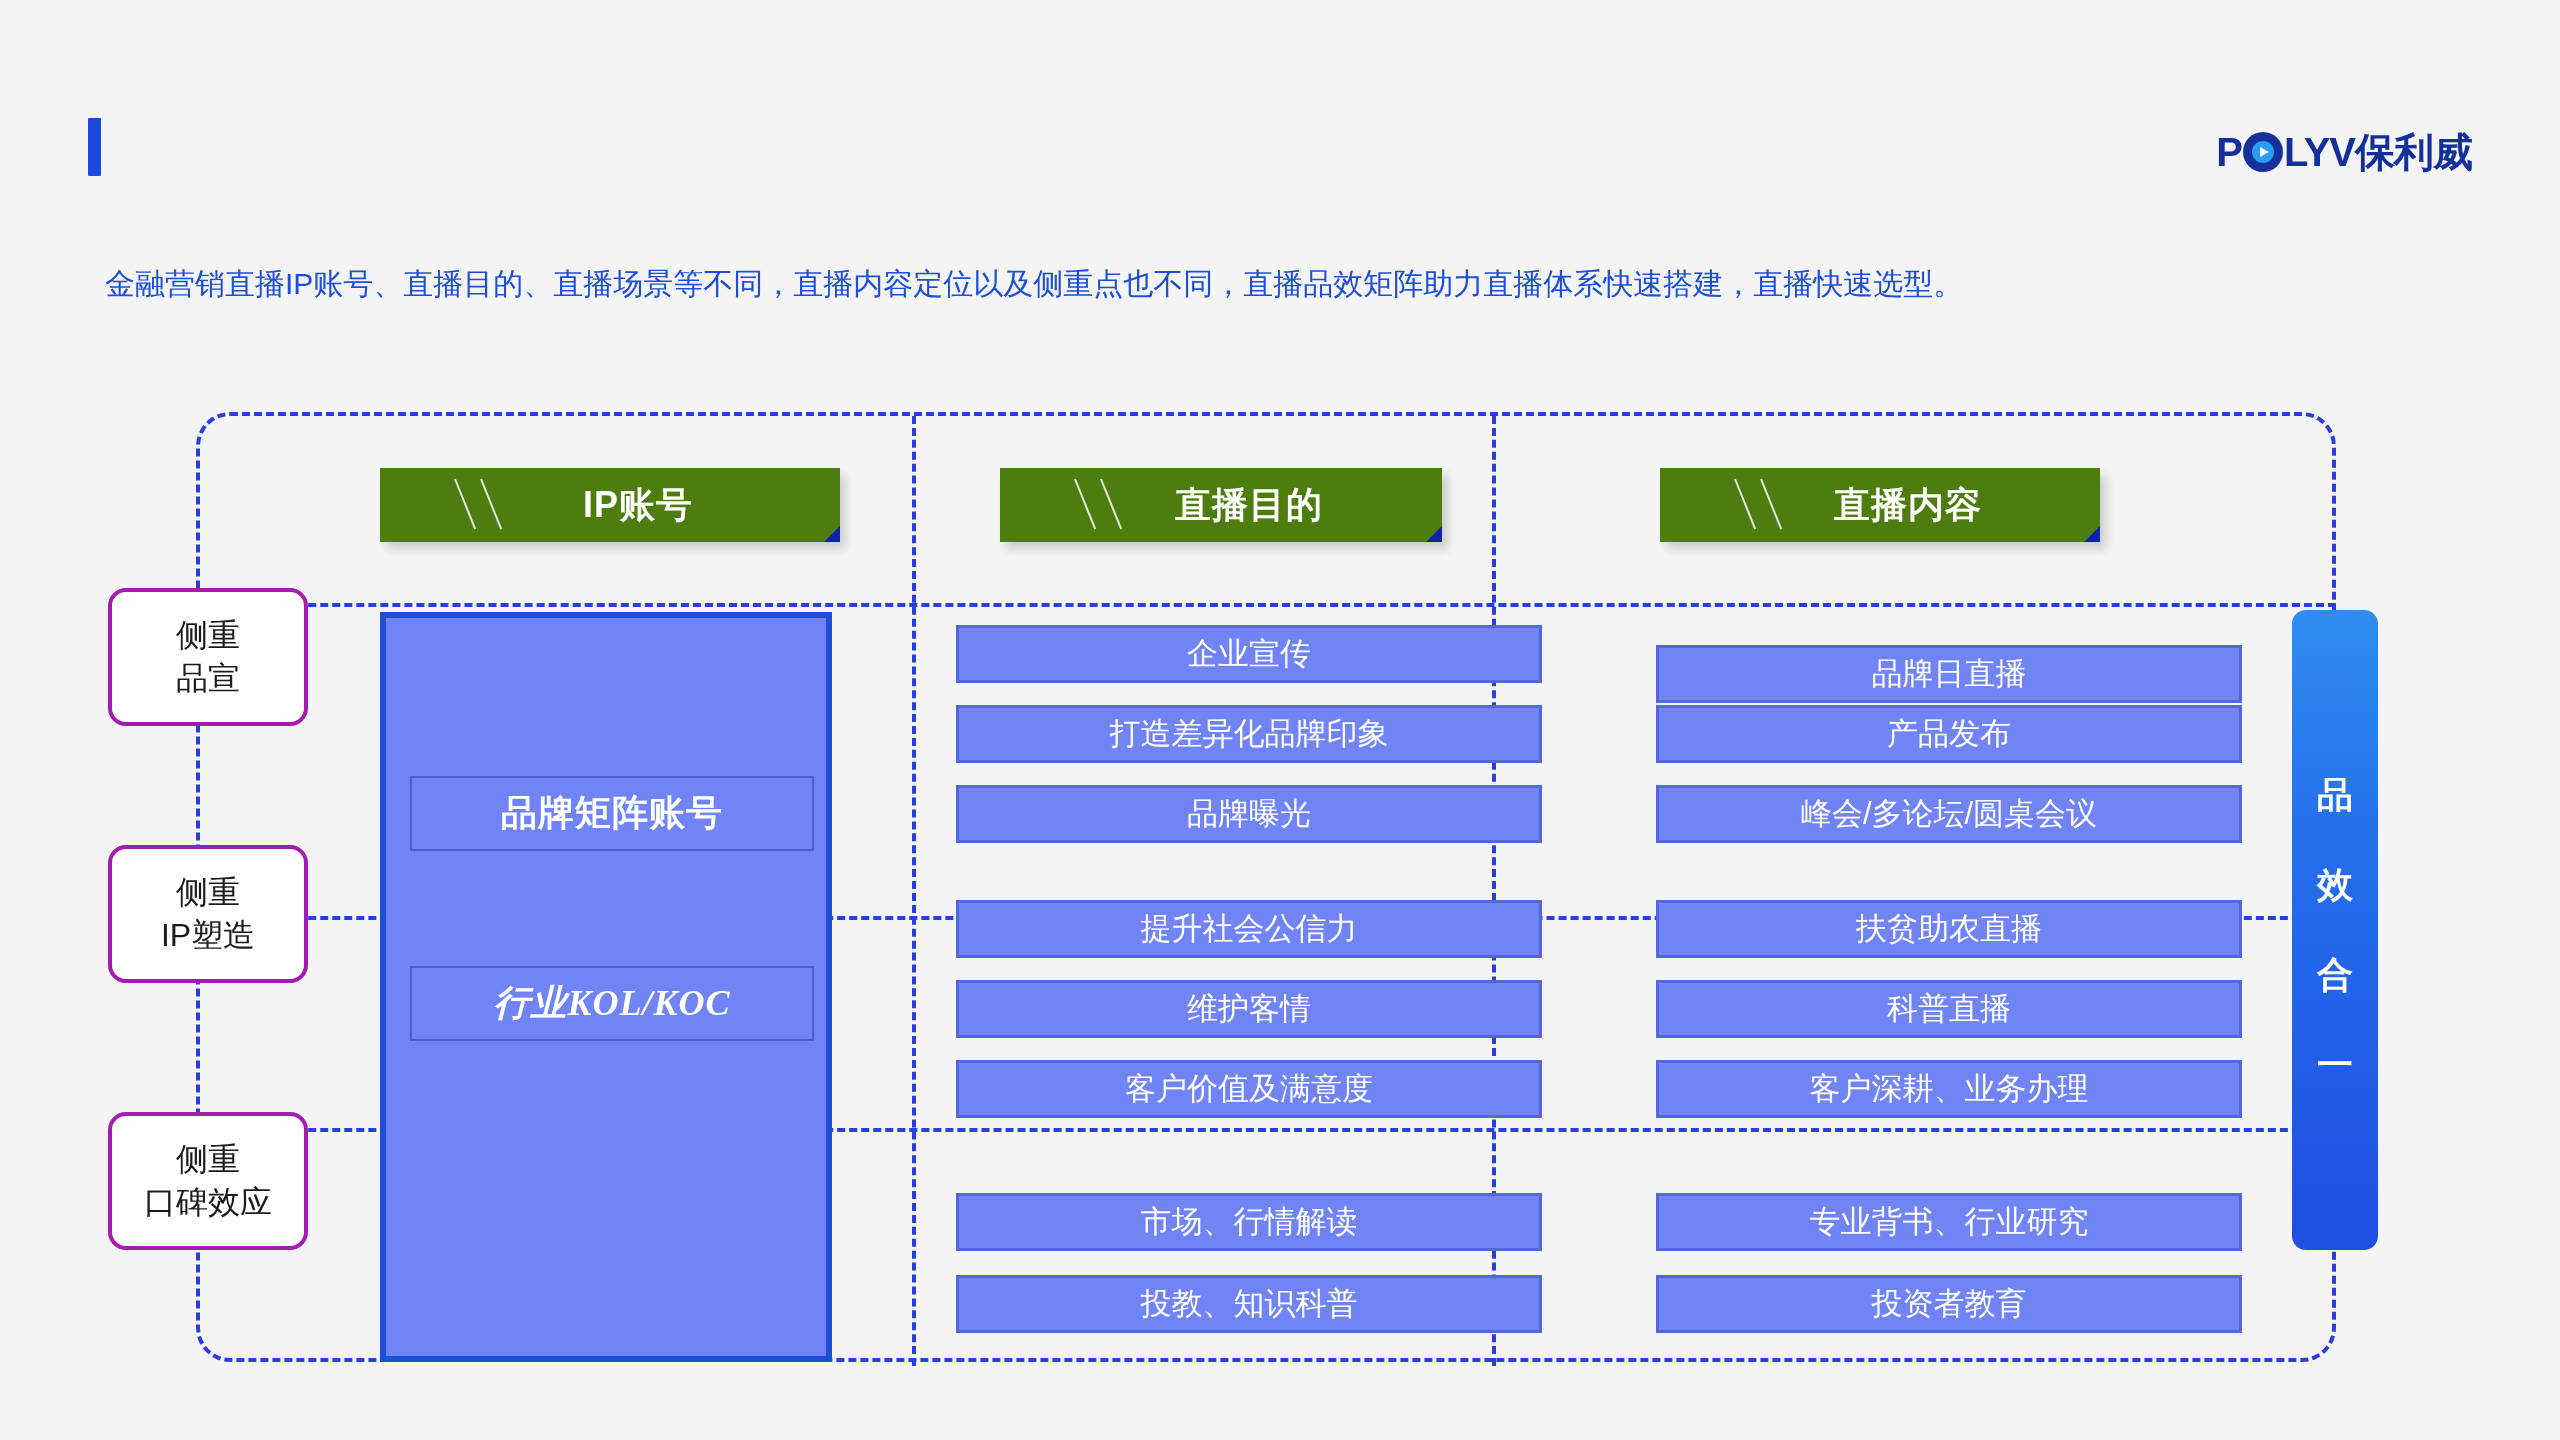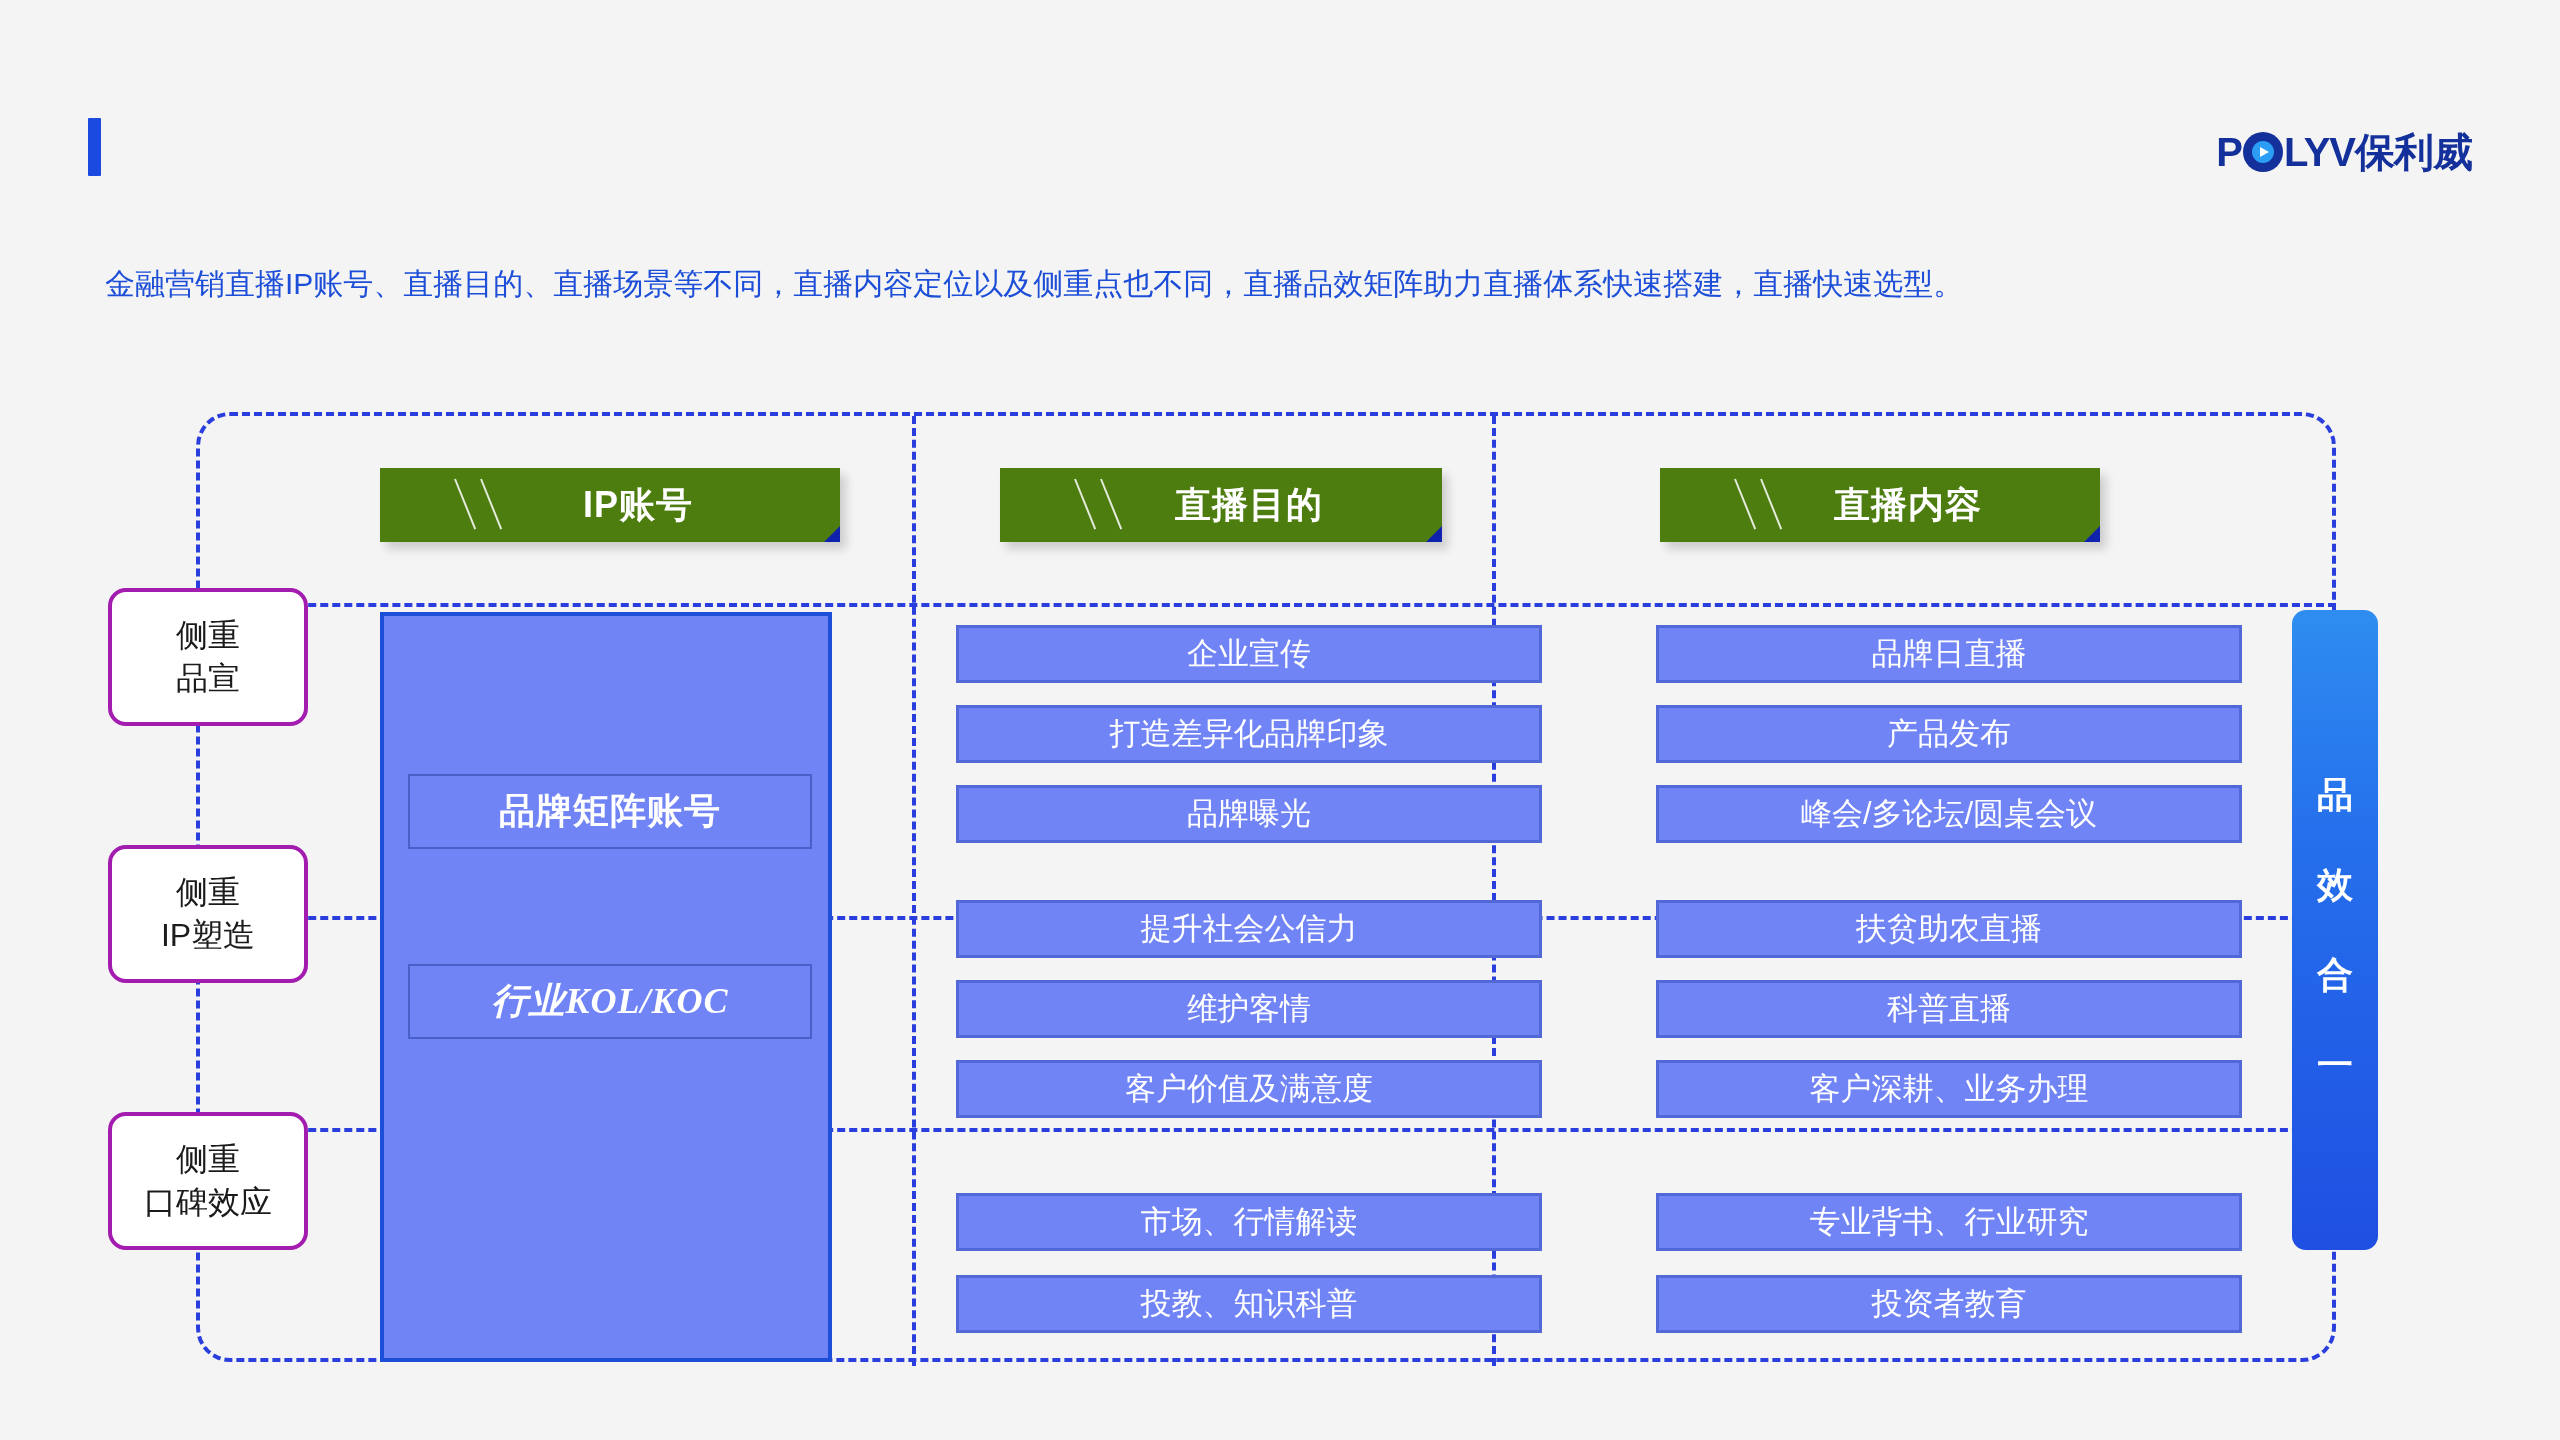--- a/index.html
+++ b/index.html
@@ -199,21 +199,21 @@
   .sl2 { top: 845px; }
   .sl3 { top: 1112px; }
 
   
   .ip-block {
     position: absolute;
     left: 380px; top: 612px;
     width: 452px;
     height: 750px;
     background: #7084f5;
-    border: 4px solid #1d4ed8;
+    border: 6px solid #1d4ed8;
     box-sizing: border-box;
     z-index: 3;
   }
   .ip-chip {
     position: absolute;
     left: 24px;
     width: 404px;
     height: 75px;
     border: 2px solid #4a60c9;
     box-sizing: border-box;
@@ -350,21 +350,21 @@
 <div class="cell colA" style="top:705px;">打造差异化品牌印象</div>
 <div class="cell colA" style="top:785px;">品牌曝光</div>
 
 <div class="cell colA" style="top:900px;">提升社会公信力</div>
 <div class="cell colA" style="top:980px;">维护客情</div>
 <div class="cell colA" style="top:1060px;">客户价值及满意度</div>
 
 <div class="cell colA" style="top:1193px;">市场、行情解读</div>
 <div class="cell colA" style="top:1275px;">投教、知识科普</div>
 
-<div class="cell colB" style="top:625px;">品牌日直播</div>
+<div class="cell colB" style="top:645px;">品牌日直播</div>
 <div class="cell colB" style="top:705px;">产品发布</div>
 <div class="cell colB" style="top:785px;">峰会/多论坛/圆桌会议</div>
 
 <div class="cell colB" style="top:900px;">扶贫助农直播</div>
 <div class="cell colB" style="top:980px;">科普直播</div>
 <div class="cell colB" style="top:1060px;">客户深耕、业务办理</div>
 
 <div class="cell colB" style="top:1193px;">专业背书、行业研究</div>
 <div class="cell colB" style="top:1275px;">投资者教育</div>
 

